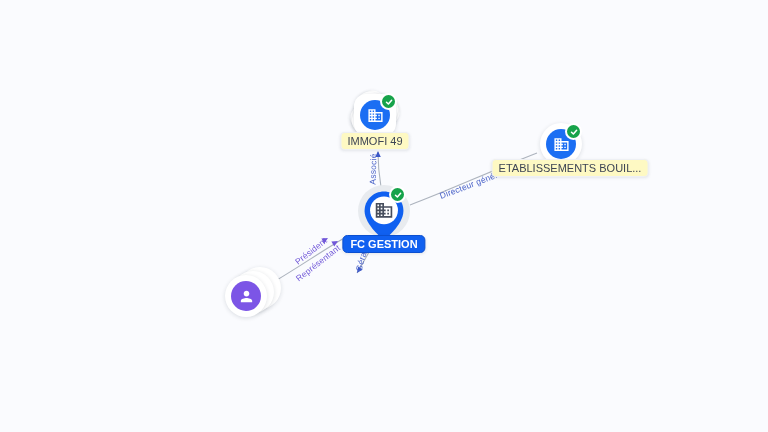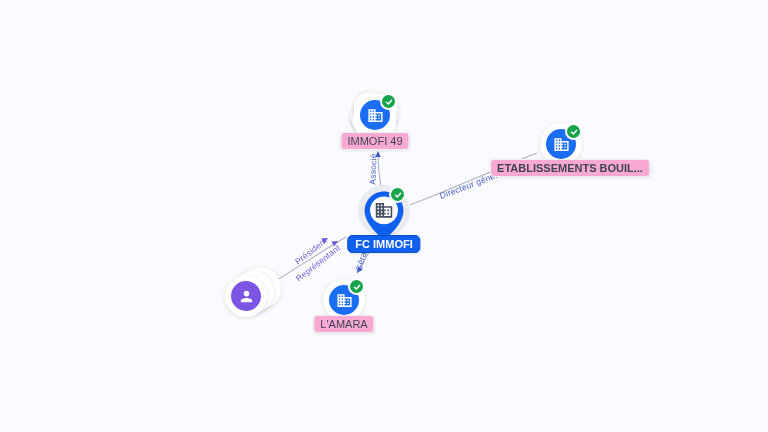--- a/index.html
+++ b/index.html
@@ -42,21 +42,21 @@
 
   .badge{
     position:absolute;width:17px;height:17px;border-radius:50%;
     background:#16a34a;border:2px solid #ffffff;box-sizing:border-box;
     display:flex;align-items:center;justify-content:center;z-index:4;
   }
   .badge svg{width:10px;height:10px;}
 
   .node-label{
     position:absolute;transform:translateX(-50%);
-    background:#f9a8d4;border:1px solid #eef0f4;border-radius:4px;
+    background:#fef9c3;border:1px solid #eef0f4;border-radius:4px;
     box-shadow:0 1px 3px rgba(30,40,60,.10);
     padding:2px 6px;font-size:11px;color:#3d4454;white-space:nowrap;
     z-index:4;
   }
   .node-label.primary{
     background:#1060f0;border:1px solid #0b4fd0;color:#ffffff;
     font-weight:700;padding:2px 7px;border-radius:5px;
   }
 
   .halo{
@@ -125,59 +125,45 @@
     <div class="accent blue" style="left:46px;top:14px;">
       <svg viewBox="0 0 24 24">
           <use href="#icon-building"></use>
         </svg>
     </div>
     <div class="badge" style="left:65px;top:8px;">
       <svg viewBox="0 0 16 16">
           <use href="#icon-check"></use>
         </svg>
     </div>
-    <div class="node-label" style="left:70px;top:44px;font-weight:bold;">ETABLISSEMENTS BOUIL...</div>
+    <div class="node-label" style="left:70px;top:44px;">ETABLISSEMENTS BOUIL...</div>
   </div>
 
   <div class="node" style="left:340px;top:180px;width:110px;height:82px;">
     <div class="halo" style="left:18px;top:5px;"></div>
     <svg class="pin" style="left:22px;top:9px;" width="44" height="54" viewBox="0 0 24 29">
       <path fill="#1060f0" d="M12 1.2 C6.1 1.2 1.4 5.9 1.4 11.8 c0 7.6 10.6 15.9 10.6 15.9 s10.6 -8.3 10.6 -15.9 C22.6 5.9 17.9 1.2 12 1.2 z"></path>
       <circle cx="12" cy="11.4" r="7.6" fill="#ffffff"></circle>
       <g transform="translate(6.6,6) scale(0.45)" color="#474e5d">
         <use href="#icon-building"></use>
       </g>
     </svg>
     <div class="badge" style="left:49px;top:6px;">
       <svg viewBox="0 0 16 16">
           <use href="#icon-check"></use>
         </svg>
     </div>
-    <div class="node-label primary" style="left:44px;top:55px;">FC IMMOFI</div>
+    <div class="node-label primary" style="left:44px;top:55px;">FC GESTION</div>
   </div>
 
   <div class="node" style="left:180px;top:265px;width:140px;height:64px;">
     <div class="circle-card" style="left:59px;top:2px;"></div>
     <div class="circle-card" style="left:52px;top:6px;"></div>
     <div class="circle-card" style="left:45px;top:10px;"></div>
     <div class="accent purple" style="left:51px;top:16px;">
       <svg viewBox="0 0 24 24">
           <use href="#icon-person"></use>
         </svg>
     </div>
   </div>
 
-  <div class="node" style="left:300px;top:275px;width:100px;height:62px;">
-    <div class="circle-card" style="left:23px;top:4px;"></div>
-    <div class="accent blue" style="left:29px;top:10px;">
-      <svg viewBox="0 0 24 24">
-          <use href="#icon-building"></use>
-        </svg>
-    </div>
-    <div class="badge" style="left:48px;top:3px;">
-      <svg viewBox="0 0 16 16">
-          <use href="#icon-check"></use>
-        </svg>
-    </div>
-    <div class="node-label" style="left:44px;top:40px;">L'AMARA</div>
-  </div>
 
 </div>
 
 </body></html>

